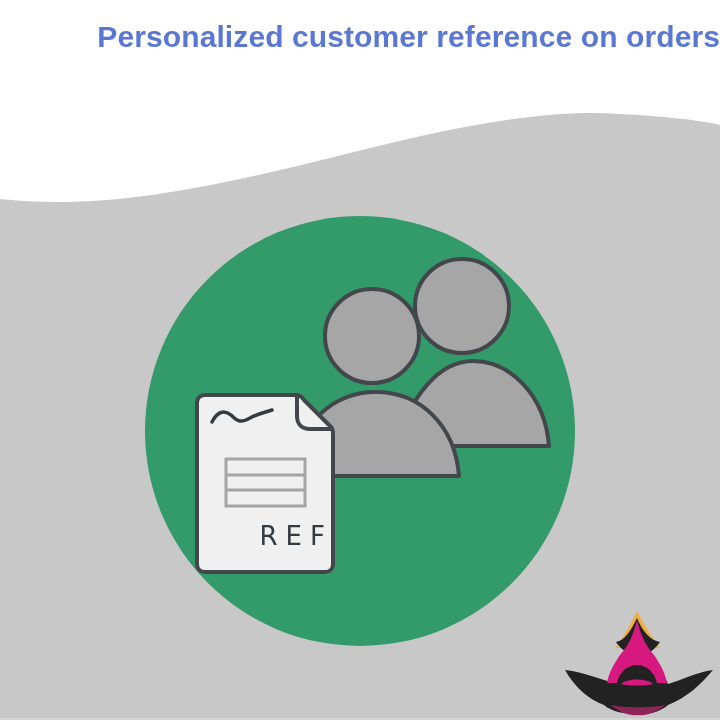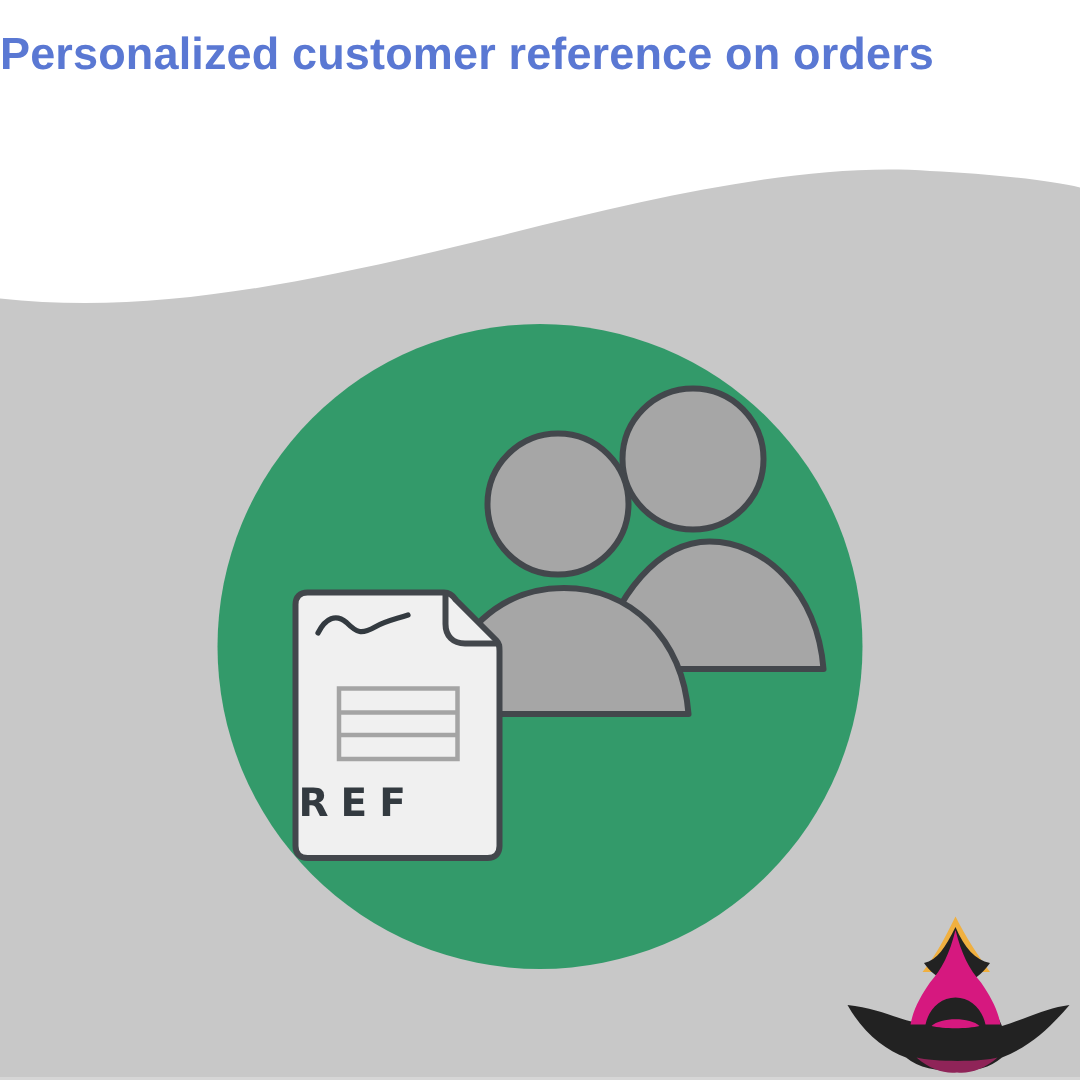--- a/index.html
+++ b/index.html
@@ -1,26 +1,26 @@
 <!DOCTYPE html>
 <html><head>
 <meta charset="utf-8">
 <style>
   html, body { margin: 0; padding: 0; }
   body { width: 720px; height: 720px; overflow: hidden; background: #ffffff; position: relative; }
   .title {
-    position: absolute; left: 0; top: 20px; width: 720px; text-align: left;
+    position: absolute; left: 0; top: 20px; width: 720px; text-align: right;
     font-family: "Liberation Sans", "DejaVu Sans", sans-serif; font-weight: bold;
     font-size: 30px; color: #5a78d3; letter-spacing: 0.1px; white-space: nowrap;
   }
   .bg-svg { position: absolute; left: 0; top: 0; }
   .ref-text {
-    position: absolute; left: 199px; top: 521px; width: 134px; text-align: left;
-    font-family: "DejaVu Sans", sans-serif; font-weight: bold; font-size: 26px;
-    letter-spacing: 8px; color: #333a40; padding-left: 0; box-sizing: border-box;
+    position: absolute; left: 199px; top: 521px; width: 134px; text-align: right;
+    font-family: "DejaVu Sans", sans-serif; font-weight: normal; font-size: 26px;
+    letter-spacing: 8px; color: #333a40; padding-left: 20px; box-sizing: border-box;
   }
 </style>
 </head>
 <body>
 
 <svg class="bg-svg" width="720" height="720" viewBox="0 0 720 720" xmlns="http://www.w3.org/2000/svg">
 
   <path d="M0,199 C100,210 200,190 330,158 C440,130 540,108 620,114 C660,116 700,120 720,125 L720,720 L0,720 Z" fill="#c8c8c8"></path>
   <rect x="0" y="718" width="720" height="2" fill="#d6d6d6"></rect>
 

